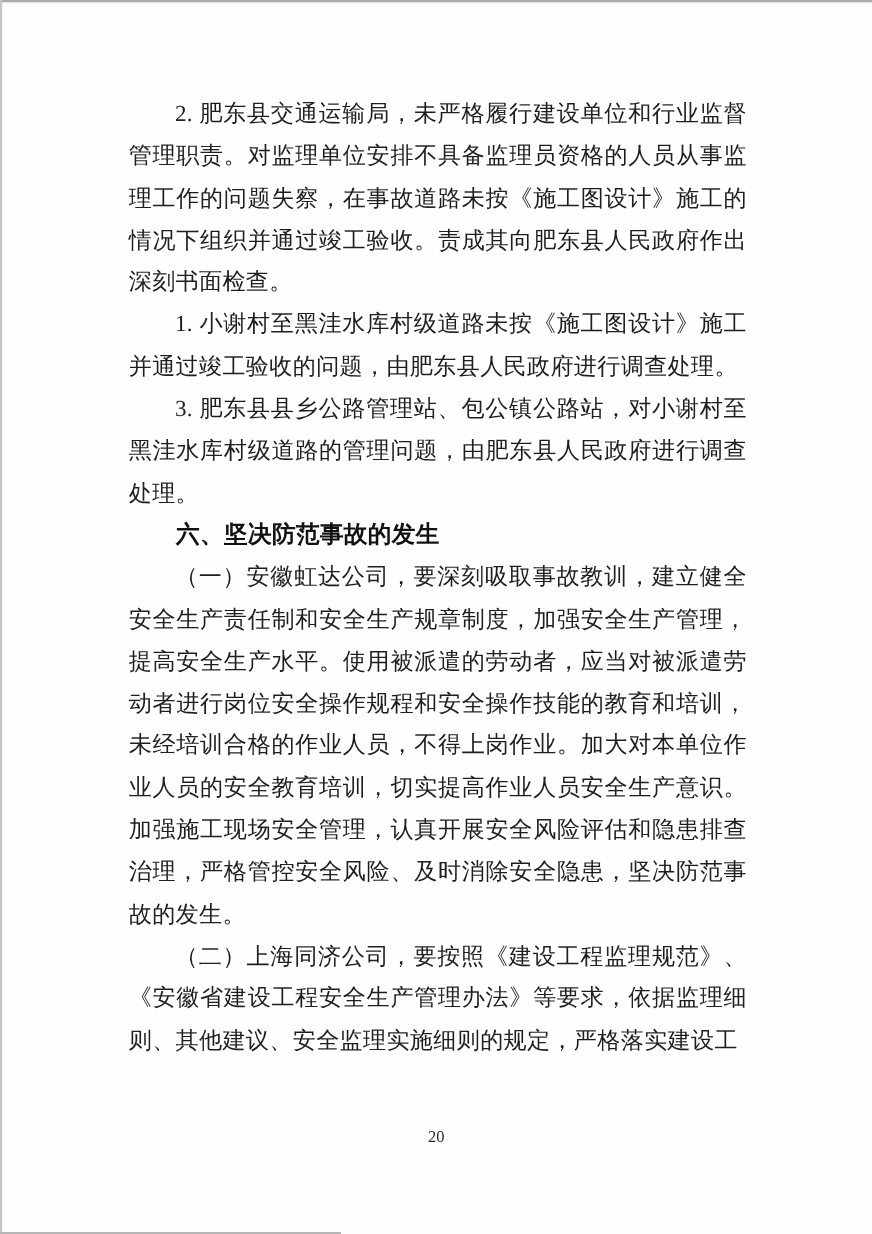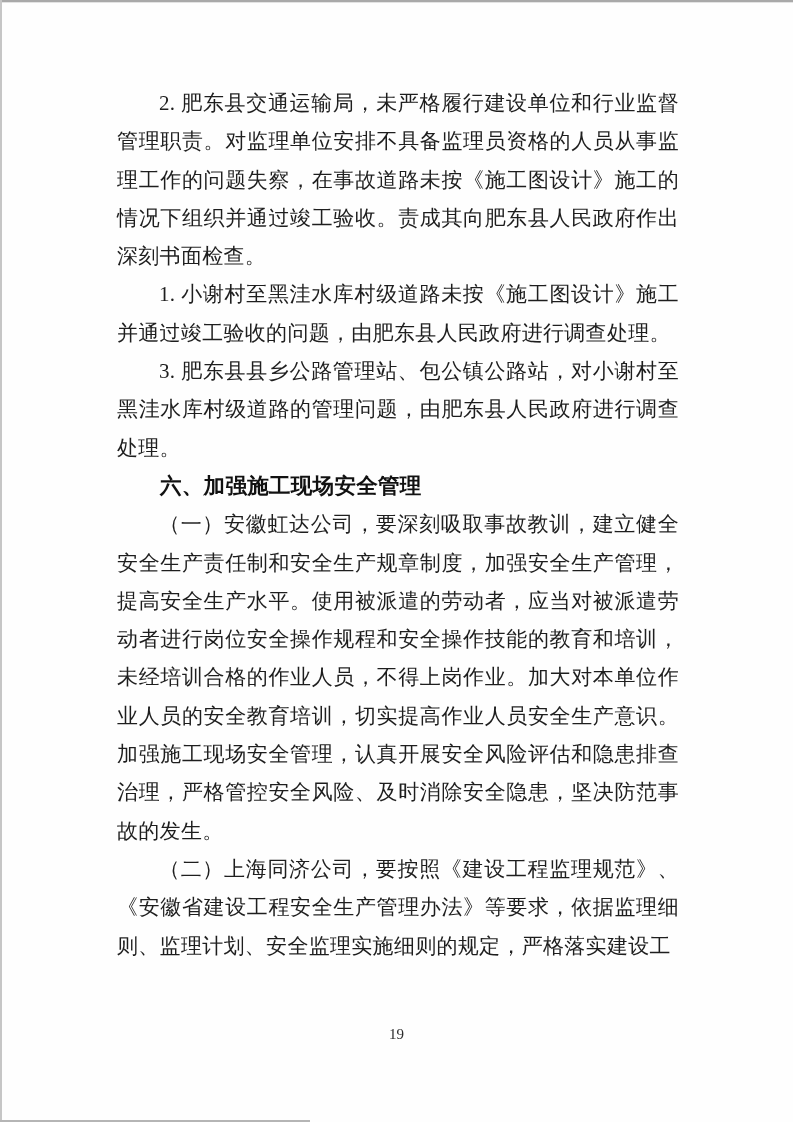--- a/index.html
+++ b/index.html
@@ -71,19 +71,19 @@
   <div class="edge-top"></div>
   <div class="edge-top-faint"></div>
   <div class="edge-left"></div>
   <div class="edge-bottom-left"></div>
 
   <div class="content">
 
   <p class="body">2. 肥东县交通运输局，未严格履行建设单位和行业监督管理职责。对监理单位安排不具备监理员资格的人员从事监理工作的问题失察，在事故道路未按《施工图设计》施工的情况下组织并通过竣工验收。责成其向肥东县人民政府作出深刻书面检查。</p>
       <p class="body">1. 小谢村至黑洼水库村级道路未按《施工图设计》施工并通过竣工验收的问题，由肥东县人民政府进行调查处理。</p>
       <p class="body">3. 肥东县县乡公路管理站、包公镇公路站，对小谢村至黑洼水库村级道路的管理问题，由肥东县人民政府进行调查处理。</p>
-      <p class="heading">六、加强施工现场安全管理</p>
+      <p class="heading">六、坚决防范事故的发生</p>
       <p class="body">（一）安徽虹达公司，要深刻吸取事故教训，建立健全安全生产责任制和安全生产规章制度，加强安全生产管理，提高安全生产水平。使用被派遣的劳动者，应当对被派遣劳动者进行岗位安全操作规程和安全操作技能的教育和培训，未经培训合格的作业人员，不得上岗作业。加大对本单位作业人员的安全教育培训，切实提高作业人员安全生产意识。加强施工现场安全管理，认真开展安全风险评估和隐患排查治理，严格管控安全风险、及时消除安全隐患，坚决防范事故的发生。</p>
-      <p class="body">（二）上海同济公司，要按照《建设工程监理规范》、《安徽省建设工程安全生产管理办法》等要求，依据监理细则、监理计划、安全监理实施细则的规定，严格落实建设工</p>
+      <p class="body">（二）上海同济公司，要按照《建设工程监理规范》、《安徽省建设工程安全生产管理办法》等要求，依据监理细则、其他建议、安全监理实施细则的规定，严格落实建设工</p>
     </div>
 
-  <div class="page-number">19</div>
+  <div class="page-number">20</div>
 </div>
 
 </body></html>

